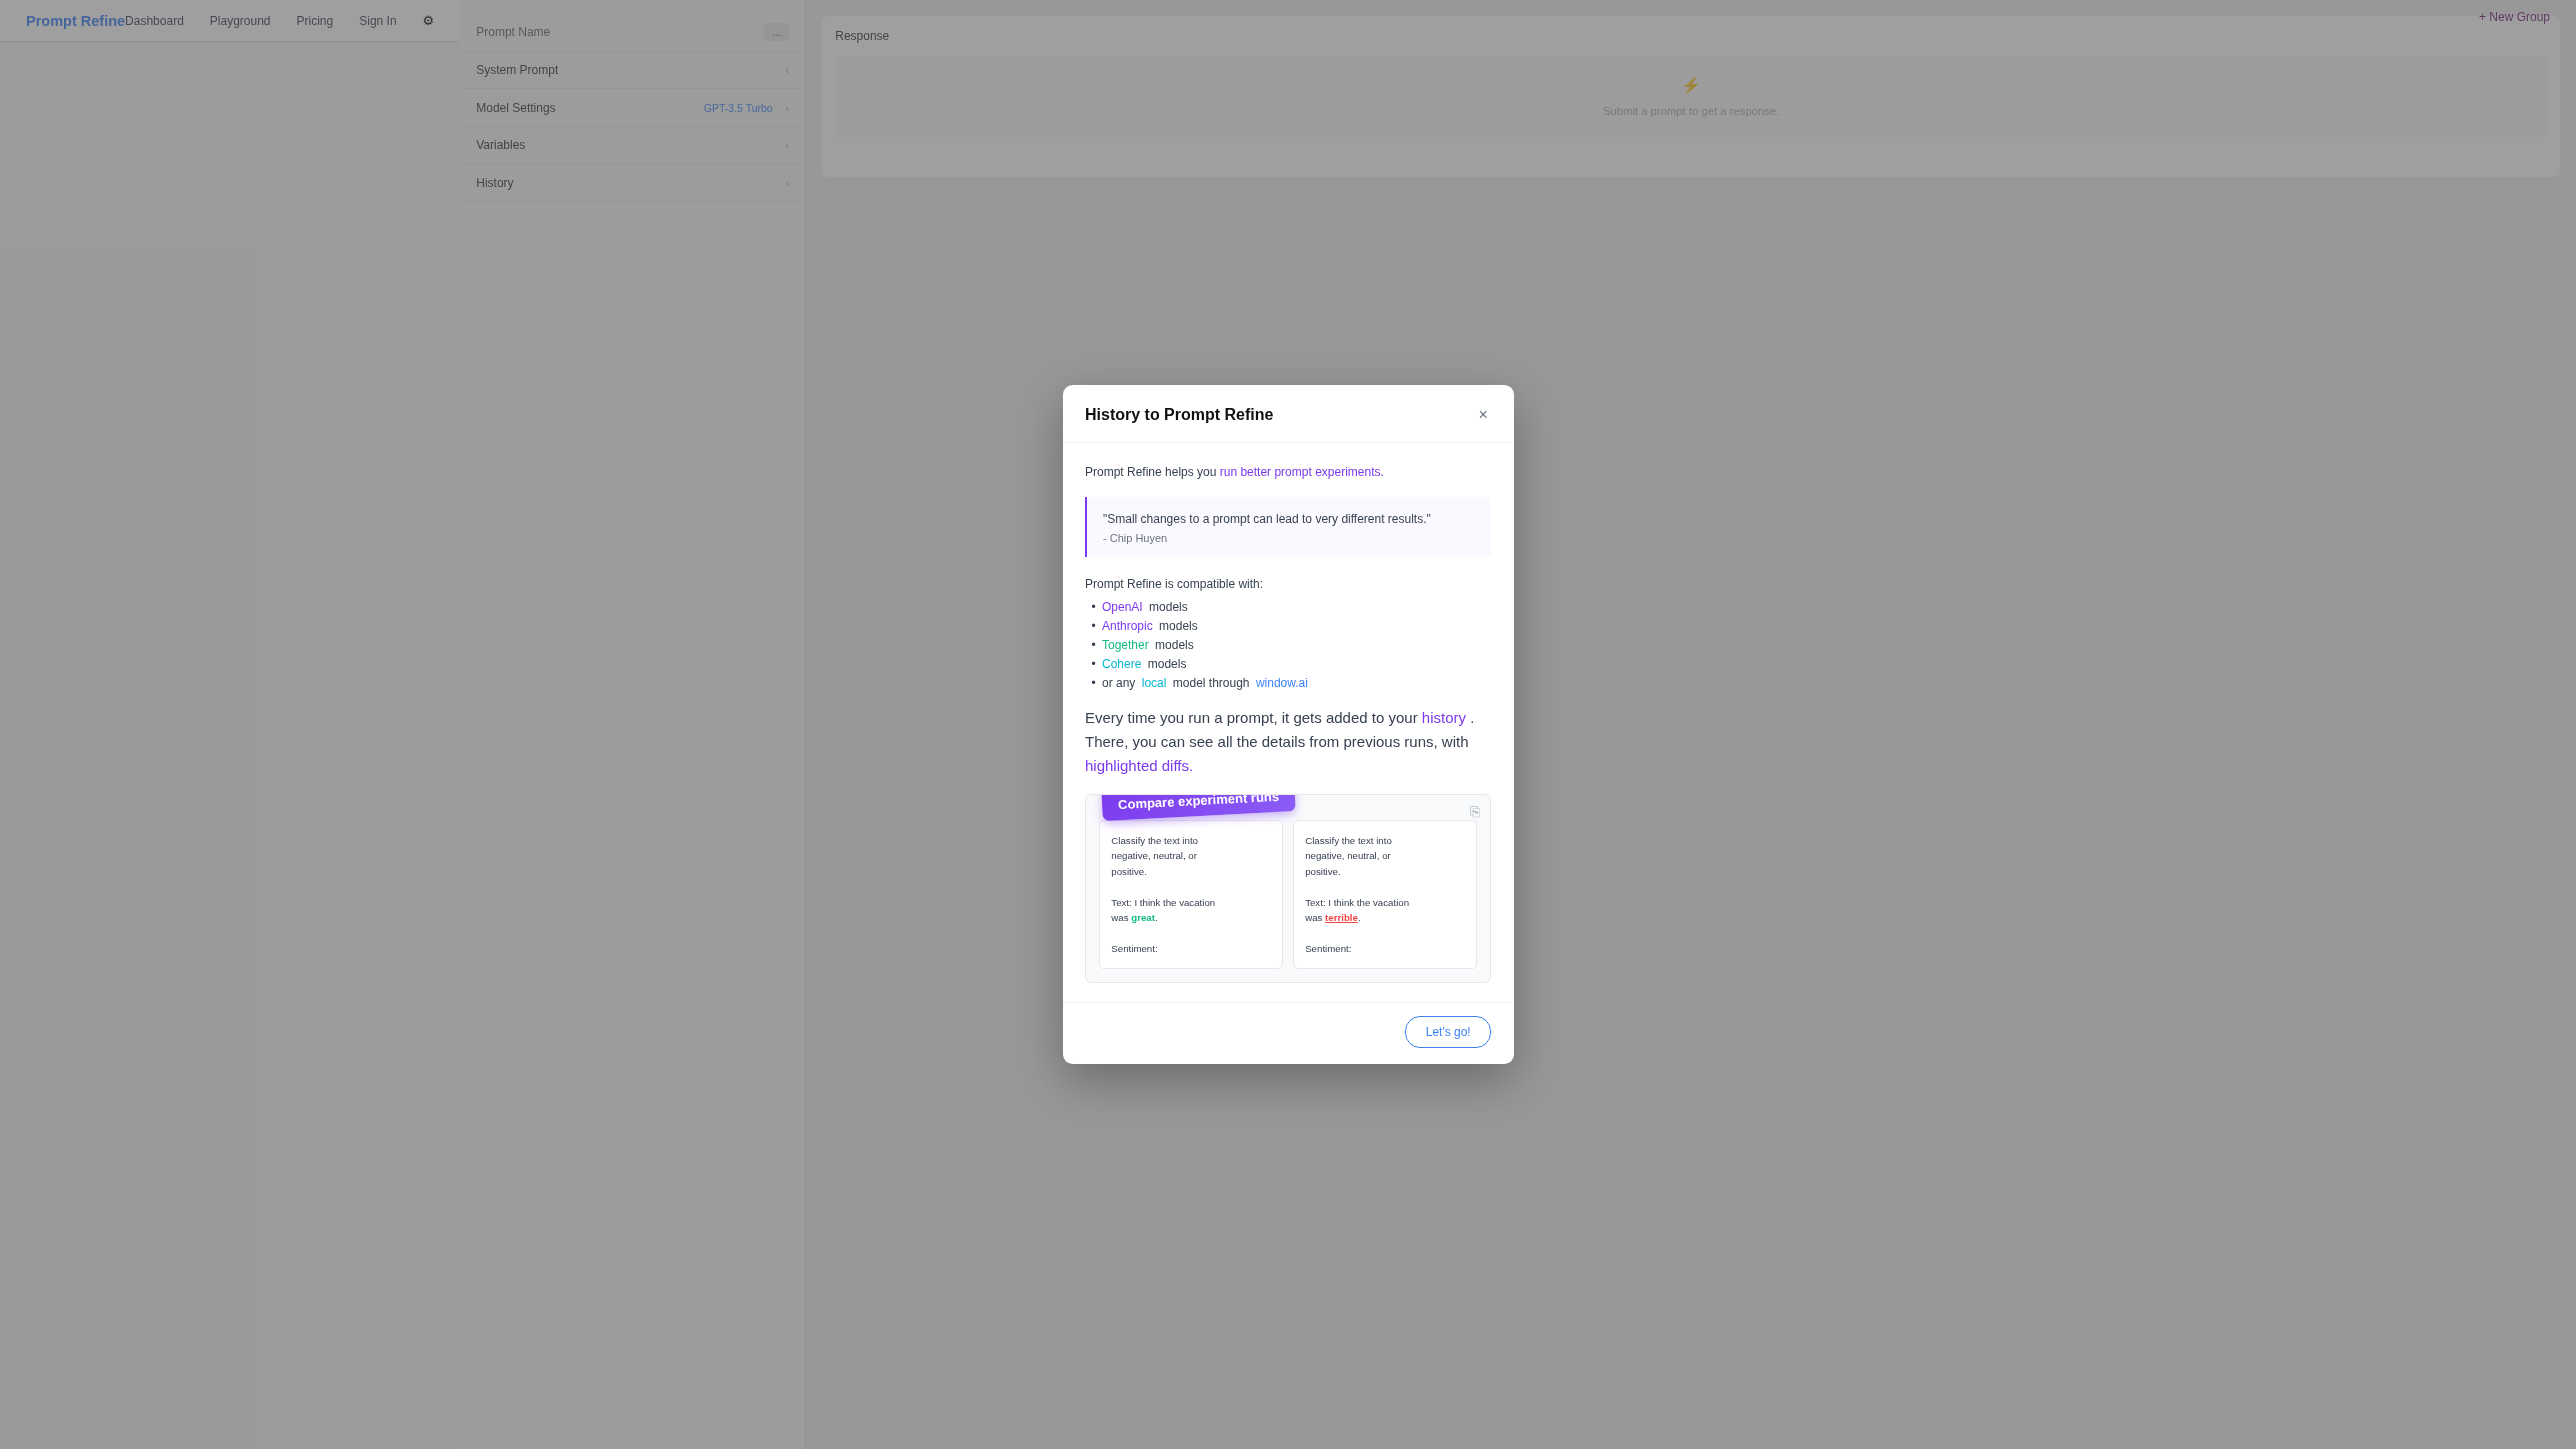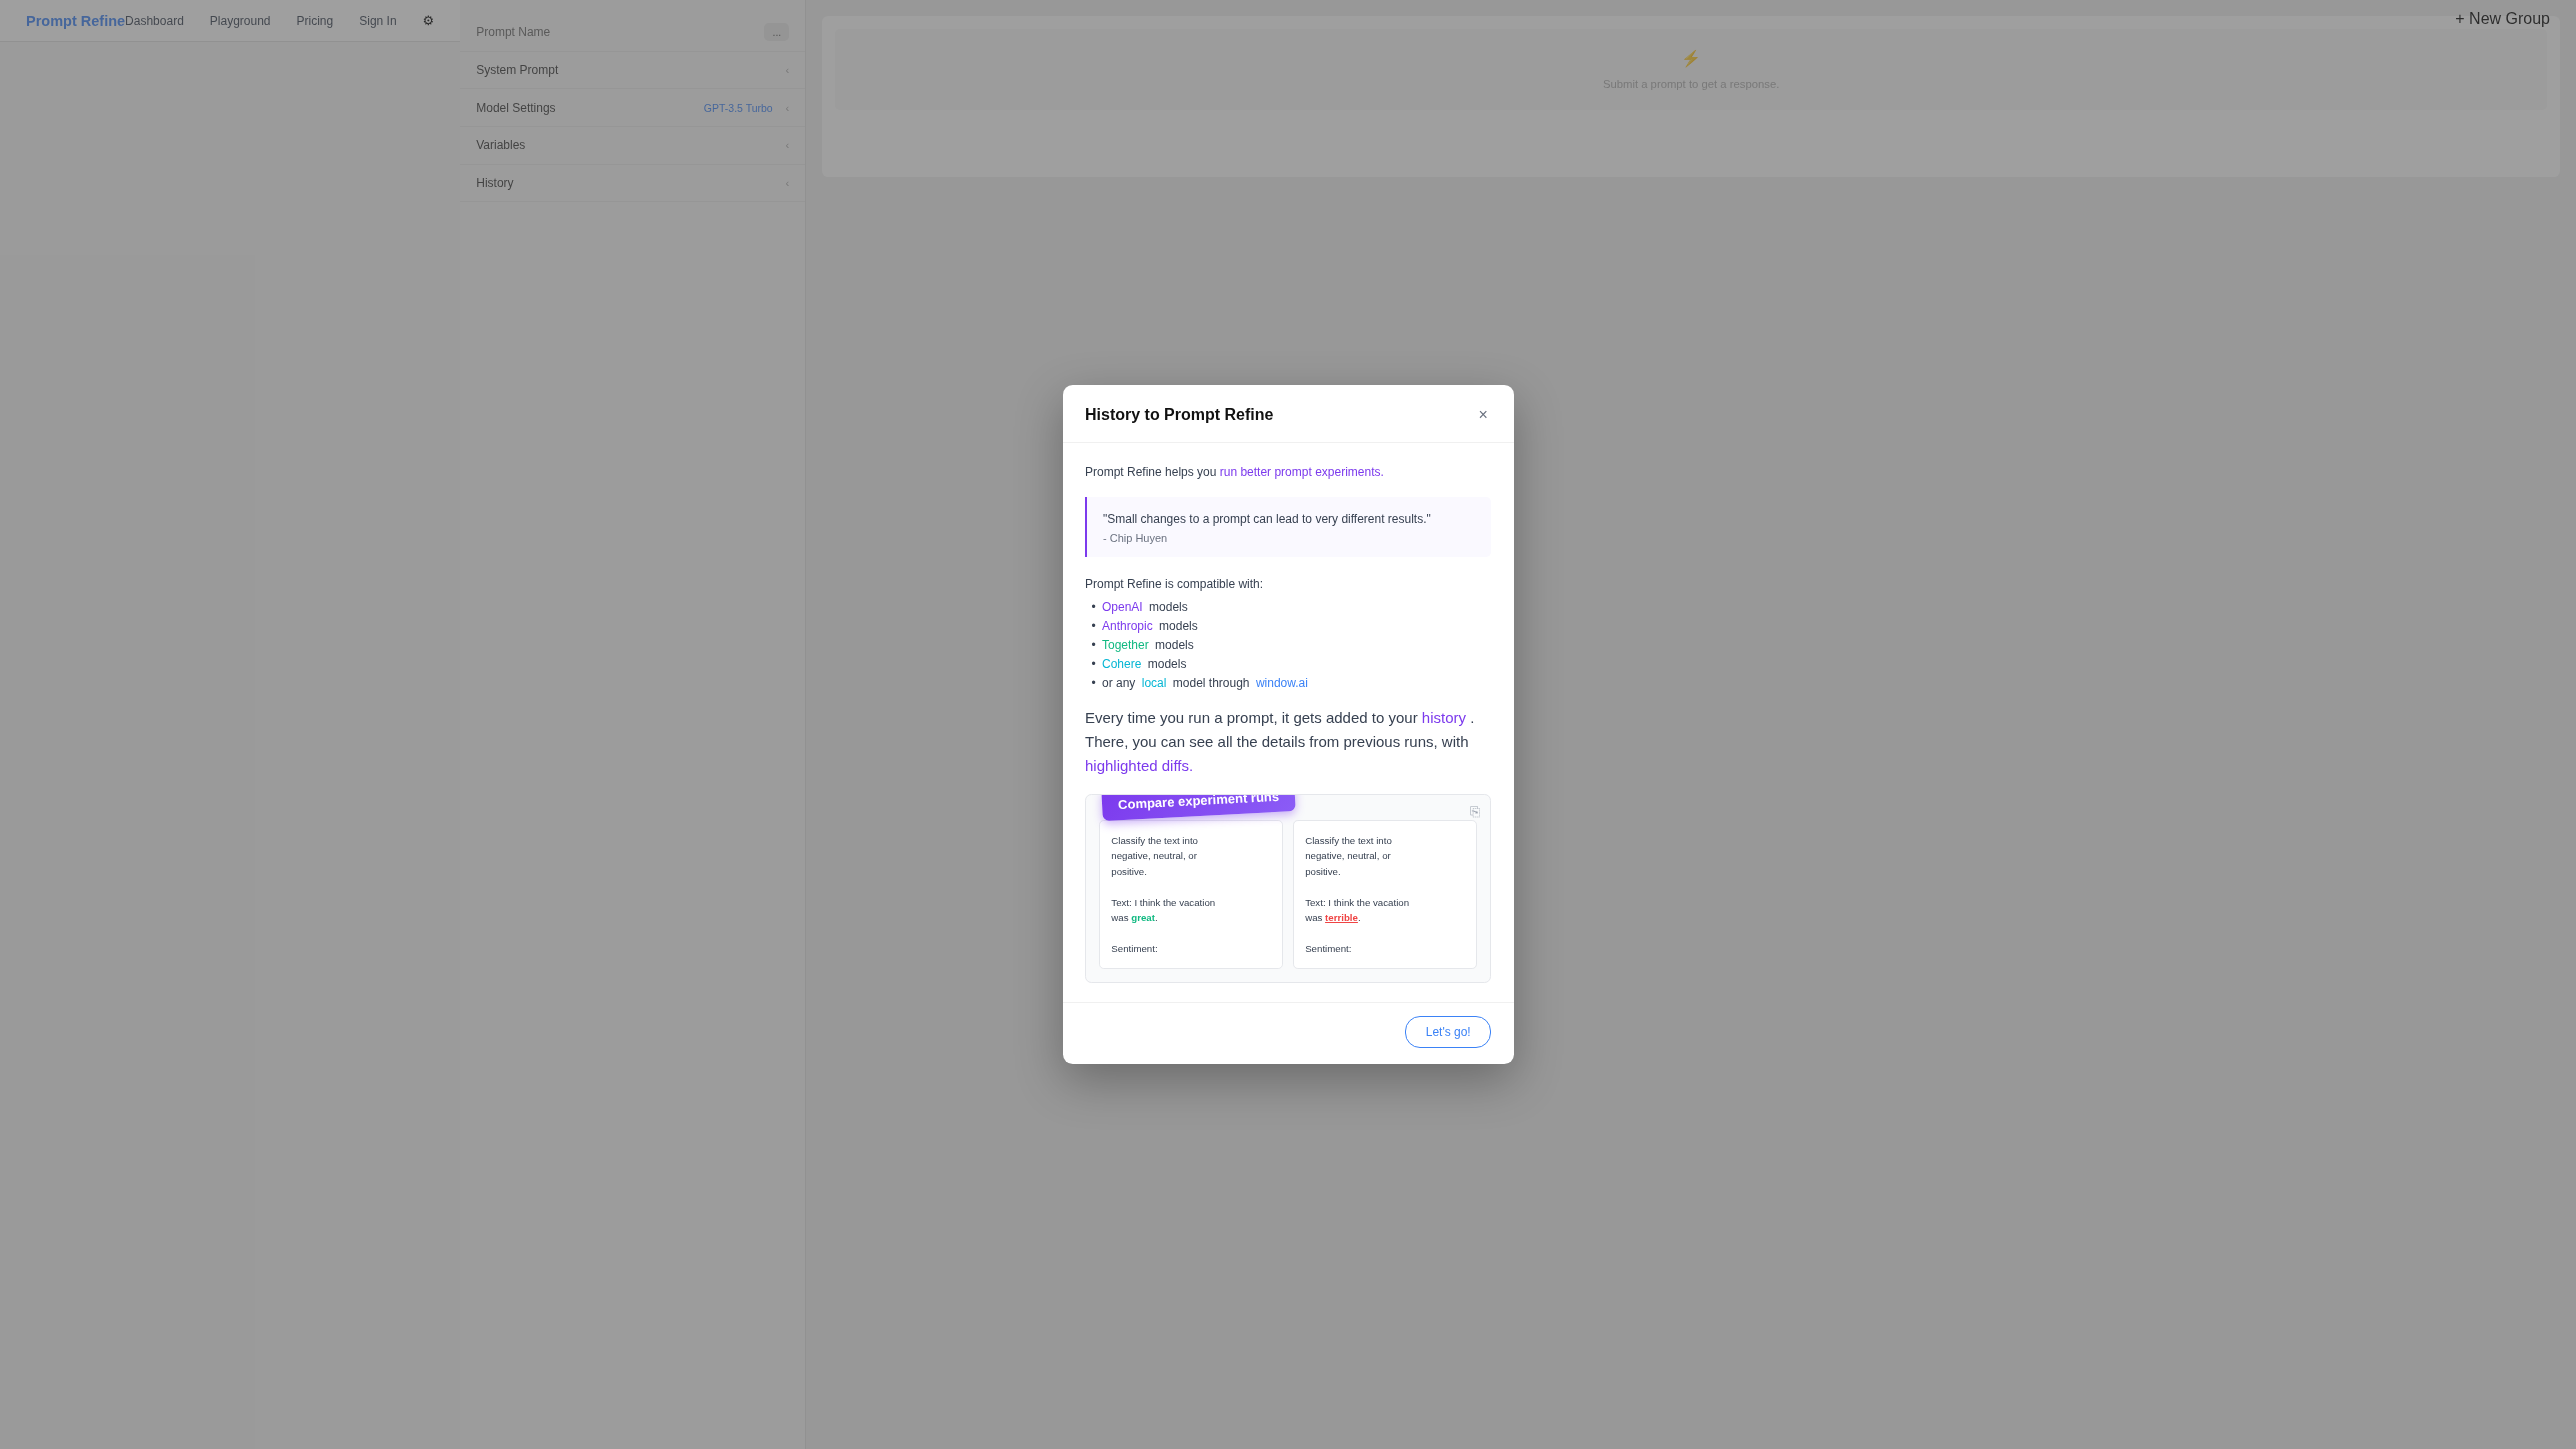--- a/index.html
+++ b/index.html
@@ -150,22 +150,22 @@
       font-size: 11.3px;
     }
 
     
     .new-group-btn {
       position: absolute;
       top: 9.7px;
       right: 26px;
       background: none;
       border: none;
-      color: #000000;
-      font-size: 16px;
+      color: #701a75;
+      font-size: 12px;
       cursor: pointer;
       display: flex;
       align-items: center;
       gap: 3.2px;
     }
 
     
     .overlay {
       position: absolute;
       inset: 0;
@@ -410,20 +410,21 @@
         <span class="sidebar-chevron">‹</span>
       </div>
       <div class="sidebar-item">
         <span>History</span>
         <span class="sidebar-chevron">‹</span>
       </div>
     </div>
 
     <div class="main-content">
       <div class="response-panel">
+        <div class="response-label">Response</div>
         <div class="response-area">
           <span class="lightning-icon">⚡</span>
           <span class="response-placeholder">Submit a prompt to get a response.</span>
         </div>
       </div>
     </div>
   </div>
 </div>
 
 <div class="overlay">

